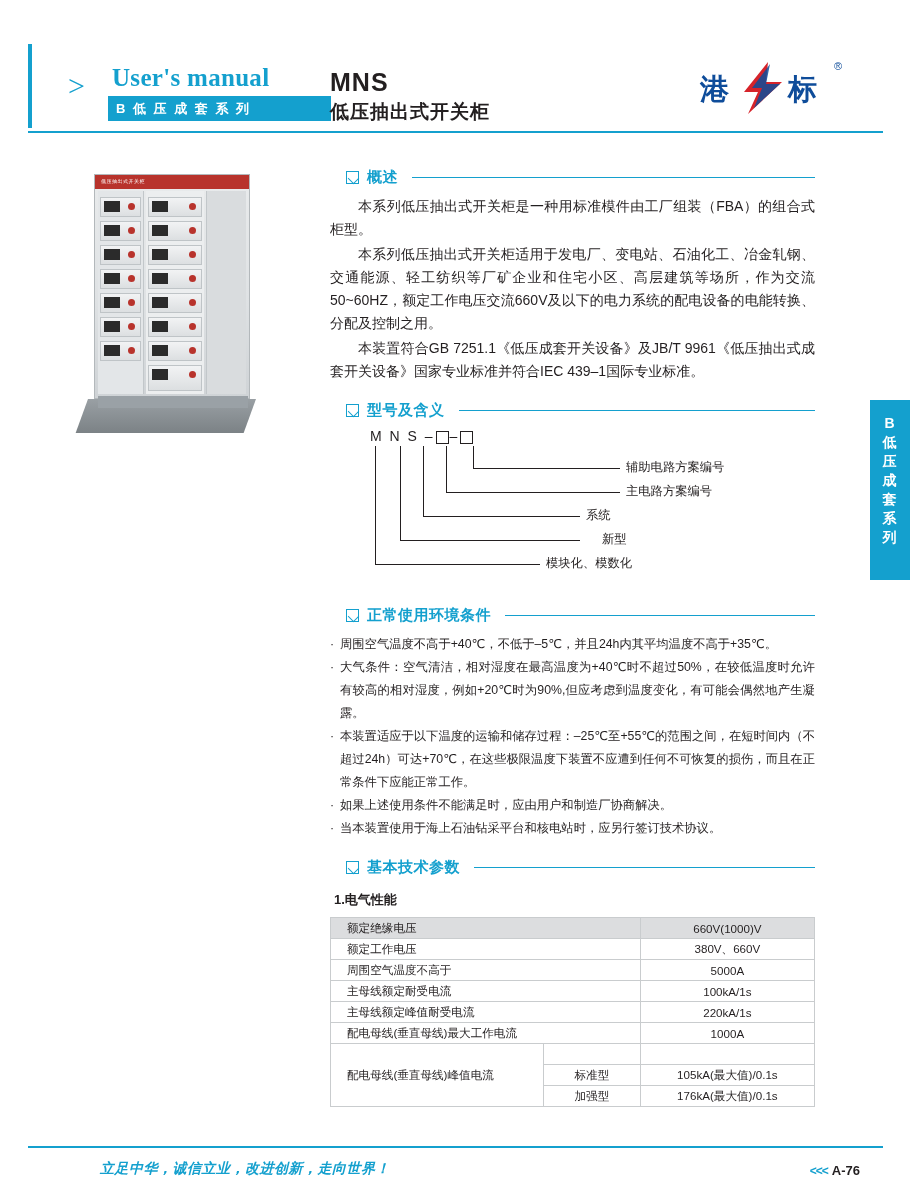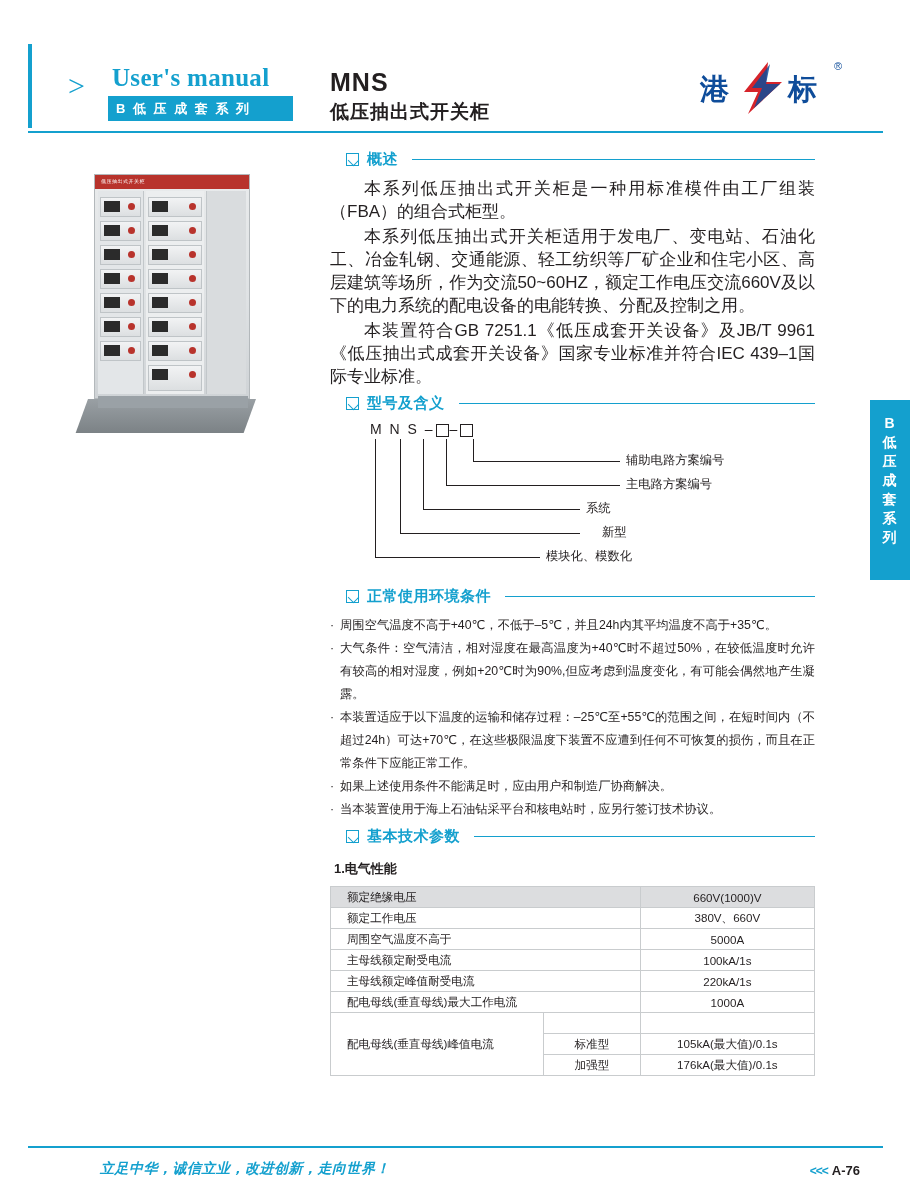--- a/index.html
+++ b/index.html
@@ -45,21 +45,21 @@
     left: 112px; top: 64px;
     font-size: 25px;
     font-weight: bold;
     color: #14a0ce;
     letter-spacing: 0.3px;
     font-family: "Liberation Serif", serif;
   }
   .um-bar {
     position: absolute;
     left: 108px; top: 96px;
-    width: 185px; height: 25px;
+    width: 223px; height: 25px;
     background: #14a0ce;
     color: #ffffff;
     font-size: 13px;
     letter-spacing: 2px;
     padding: 4px 0 0 8px;
     font-weight: bold;
   }
   .prod-code {
     position: absolute;
     left: 330px; top: 68px;
@@ -186,20 +186,21 @@
     left: 330px; top: 150px;
     width: 485px;
   }
   .sec {
     margin-bottom: 6px;
   }
   .sec-head {
     display: flex;
     align-items: center;
     gap: 8px;
+    margin-top: 18px;
     margin-bottom: 8px;
     padding-left: 16px;
   }
   .sec-ico {
     width: 13px; height: 13px;
     border: 1px solid #14a0ce;
     position: relative;
     flex: 0 0 auto;
   }
   .sec-ico:after {
@@ -217,21 +218,21 @@
     font-weight: bold;
     letter-spacing: .5px;
   }
   .sec-rule {
     flex: 1 1 auto;
     height: 1px;
     background: #14a0ce;
     margin-left: 6px;
   }
   .para {
-    font-size: 17px;
+    font-size: 14px;
     line-height: 23px;
     text-indent: 2em;
     margin: 0 0 2px 0;
     color: #231f20;
     text-align: justify;
   }
   .bullets {
     font-size: 12.3px;
     line-height: 23px;
     color: #231f20;

